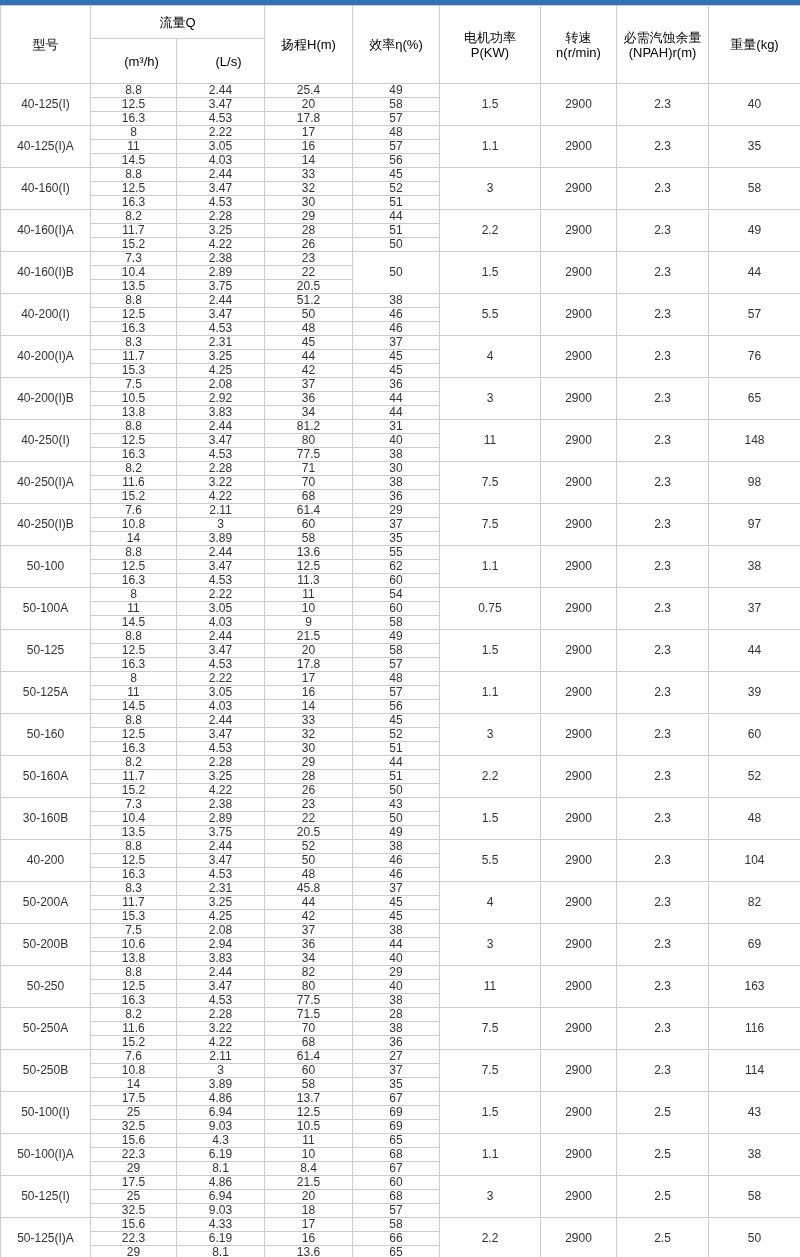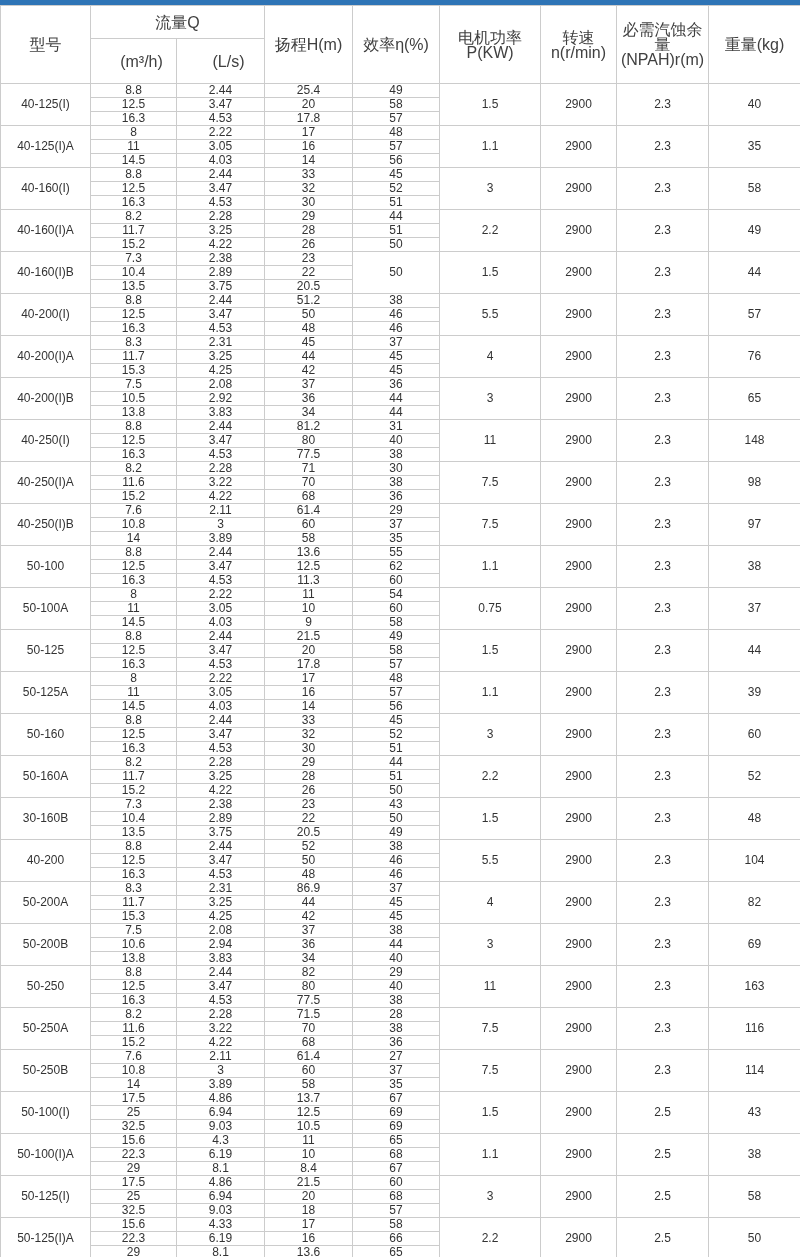--- a/index.html
+++ b/index.html
@@ -31,23 +31,23 @@
   table.spec-table th,
   table.spec-table td {
     border: 1px solid #cccccc;
     text-align: center;
     vertical-align: middle;
     padding: 0;
     font-weight: normal;
     background: #ffffff;
   }
   table.spec-table thead th {
-    font-size: 16px;
+    font-size: 13px;
     line-height: 15px;
-    color: #404040;
+    color: #000000;
   }
   table.spec-table thead tr.h1 th { height: 32px; }
   table.spec-table thead tr.h2 th { height: 44px; padding-left: 16px; }
   table.spec-table tbody td {
     font-size: 12px;
     line-height: 13px;
     height: 12px;
     color: #333333;
     white-space: nowrap;
   }
@@ -527,21 +527,21 @@
         <tr>
           <td>16.3</td>
           <td>4.53</td>
           <td>48</td>
           <td>46</td>
         </tr>
         <tr>
           <td rowspan="3">50-200A</td>
           <td>8.3</td>
           <td>2.31</td>
-          <td>86.9</td>
+          <td>45.8</td>
           <td>37</td>
           <td rowspan="3">4</td>
           <td rowspan="3">2900</td>
           <td rowspan="3">2.3</td>
           <td rowspan="3">82</td>
         </tr>
         <tr>
           <td>11.7</td>
           <td>3.25</td>
           <td>44</td>

